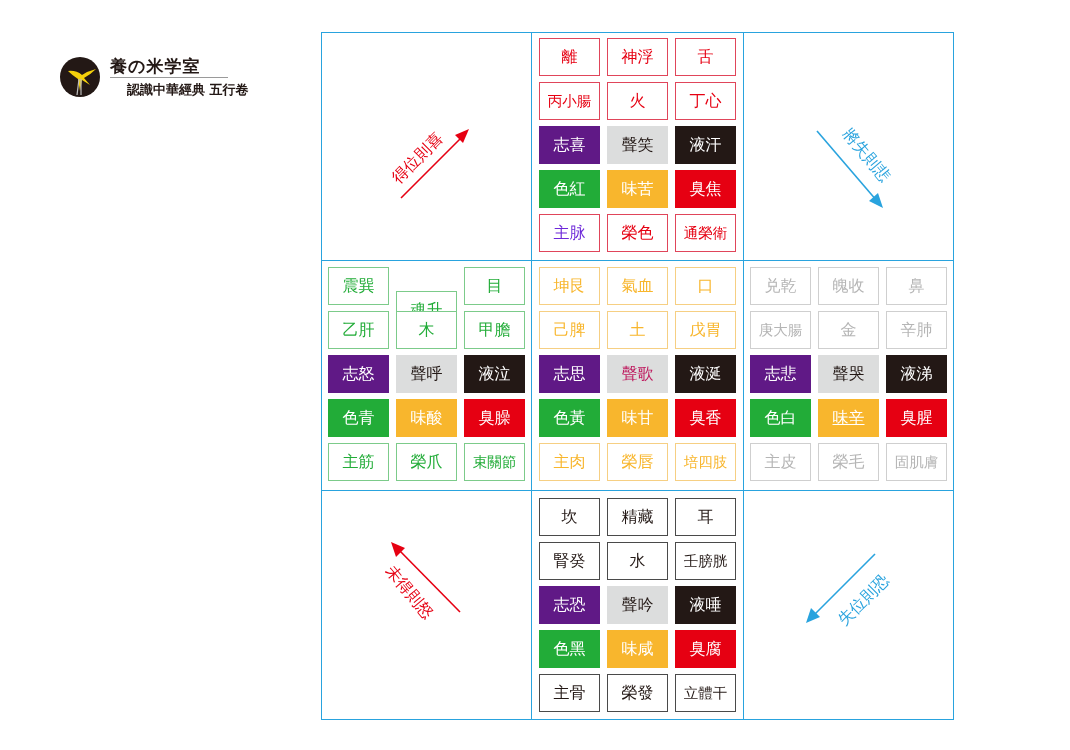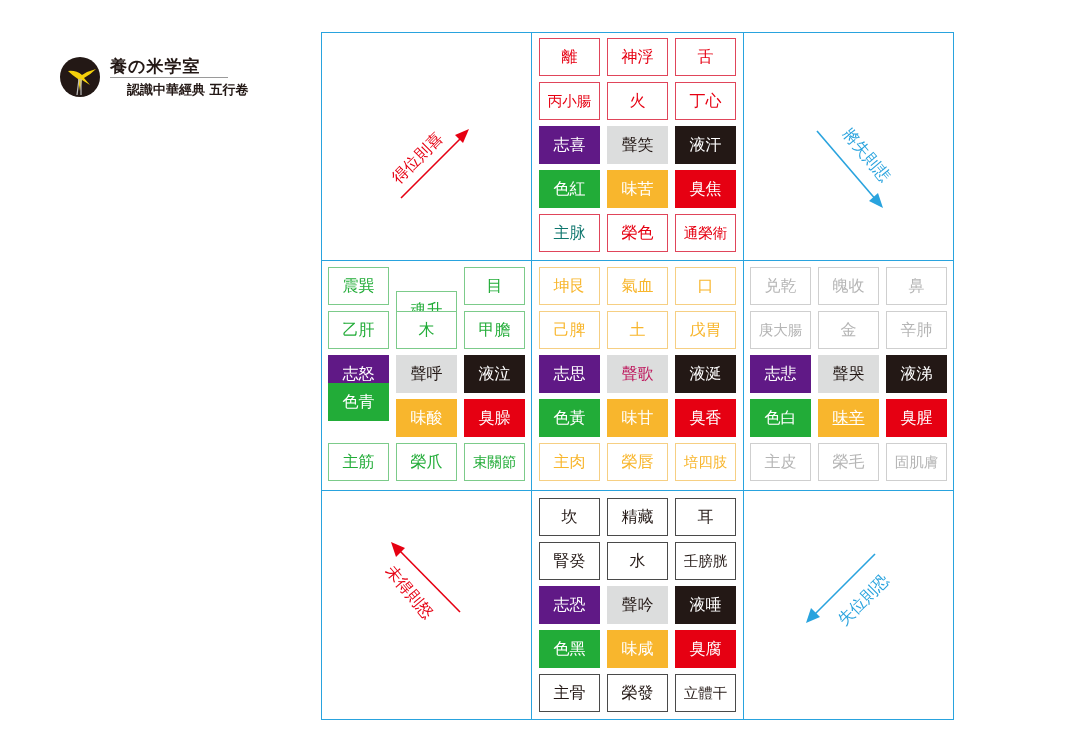--- a/index.html
+++ b/index.html
@@ -83,35 +83,35 @@
         <div class="box" style="left: 136px; top: 0px; background: rgb(255, 255, 255); color: rgb(230, 0, 18); border: 1.5px solid rgb(224, 69, 90);">舌</div>
         <div class="box small" style="left: 0px; top: 44px; background: rgb(255, 255, 255); color: rgb(230, 0, 18); border: 1.5px solid rgb(224, 69, 90);">丙小腸</div>
         <div class="box" style="left: 68px; top: 44px; background: rgb(255, 255, 255); color: rgb(230, 0, 18); border: 1.5px solid rgb(224, 69, 90);">火</div>
         <div class="box" style="left: 136px; top: 44px; background: rgb(255, 255, 255); color: rgb(230, 0, 18); border: 1.5px solid rgb(224, 69, 90);">丁心</div>
         <div class="box" style="left: 0px; top: 88px; background: rgb(96, 25, 134); color: rgb(255, 255, 255); border: 1px solid rgb(96, 25, 134);">志喜</div>
         <div class="box" style="left: 68px; top: 88px; background: rgb(220, 221, 221); color: rgb(35, 24, 21); border: 1px solid rgb(220, 221, 221);">聲笑</div>
         <div class="box" style="left: 136px; top: 88px; background: rgb(35, 24, 21); color: rgb(255, 255, 255); border: 1px solid rgb(35, 24, 21); text-align: right;">液汗</div>
         <div class="box" style="left: 0px; top: 132px; background: rgb(34, 172, 56); color: rgb(255, 255, 255); border: 1px solid rgb(34, 172, 56);">色紅</div>
         <div class="box" style="left: 68px; top: 132px; background: rgb(248, 182, 45); color: rgb(255, 255, 255); border: 1px solid rgb(248, 182, 45);">味苦</div>
         <div class="box" style="left: 136px; top: 132px; background: rgb(230, 0, 18); color: rgb(255, 255, 255); border: 1px solid rgb(230, 0, 18);">臭焦</div>
-        <div class="box" style="left: 0px; top: 176px; background: rgb(255, 255, 255); color: #0f766e; border: 1.5px solid rgb(224, 69, 90);">主脉</div>
+        <div class="box" style="left: 0px; top: 176px; background: rgb(255, 255, 255); color: #6d28d9; border: 1.5px solid rgb(224, 69, 90);">主脉</div>
         <div class="box" style="left: 68px; top: 176px; background: rgb(255, 255, 255); color: rgb(230, 0, 18); border: 1.5px solid rgb(224, 69, 90);">榮色</div>
         <div class="box small" style="left: 136px; top: 176px; background: rgb(255, 255, 255); color: rgb(230, 0, 18); border: 1.5px solid rgb(224, 69, 90);">通榮衛</div>
       </div>
       <div style="position: absolute; left: 7px; top: 235px; width: 197px; height: 214px;">
         <div class="box" style="left: 0px; top: 0px; background: rgb(255, 255, 255); color: rgb(34, 172, 56); border: 1.5px solid rgb(124, 203, 138);">震巽</div>
         <div class="box" style="left: 68px; top: 0px; background: rgb(255, 255, 255); color: rgb(34, 172, 56); border: 1.5px solid rgb(124, 203, 138); margin-top: 24px;">魂升</div>
         <div class="box" style="left: 136px; top: 0px; background: rgb(255, 255, 255); color: rgb(34, 172, 56); border: 1.5px solid rgb(124, 203, 138);">目</div>
         <div class="box" style="left: 0px; top: 44px; background: rgb(255, 255, 255); color: rgb(34, 172, 56); border: 1.5px solid rgb(124, 203, 138);">乙肝</div>
         <div class="box" style="left: 68px; top: 44px; background: rgb(255, 255, 255); color: rgb(34, 172, 56); border: 1.5px solid rgb(124, 203, 138);">木</div>
         <div class="box" style="left: 136px; top: 44px; background: rgb(255, 255, 255); color: rgb(34, 172, 56); border: 1.5px solid rgb(124, 203, 138);">甲膽</div>
         <div class="box" style="left: 0px; top: 88px; background: rgb(96, 25, 134); color: rgb(255, 255, 255); border: 1px solid rgb(96, 25, 134);">志怒</div>
         <div class="box" style="left: 68px; top: 88px; background: rgb(220, 221, 221); color: rgb(35, 24, 21); border: 1px solid rgb(220, 221, 221);">聲呼</div>
         <div class="box" style="left: 136px; top: 88px; background: rgb(35, 24, 21); color: rgb(255, 255, 255); border: 1px solid rgb(35, 24, 21);">液泣</div>
-        <div class="box" style="left: 0px; top: 116px; background: rgb(34, 172, 56); color: rgb(255, 255, 255); border: 1px solid rgb(34, 172, 56);">色青</div>
+        <div class="box" style="left: 0px; top: 132px; background: rgb(34, 172, 56); color: rgb(255, 255, 255); border: 1px solid rgb(34, 172, 56);">色青</div>
         <div class="box" style="left: 68px; top: 132px; background: rgb(248, 182, 45); color: rgb(255, 255, 255); border: 1px solid rgb(248, 182, 45);">味酸</div>
         <div class="box" style="left: 136px; top: 132px; background: rgb(230, 0, 18); color: rgb(255, 255, 255); border: 1px solid rgb(230, 0, 18);">臭臊</div>
         <div class="box" style="left: 0px; top: 176px; background: rgb(255, 255, 255); color: rgb(34, 172, 56); border: 1.5px solid rgb(124, 203, 138);">主筋</div>
         <div class="box" style="left: 68px; top: 176px; background: rgb(255, 255, 255); color: rgb(34, 172, 56); border: 1.5px solid rgb(124, 203, 138);">榮爪</div>
         <div class="box small" style="left: 136px; top: 176px; background: rgb(255, 255, 255); color: rgb(34, 172, 56); border: 1.5px solid rgb(124, 203, 138);">束關節</div>
       </div>
       <div style="position: absolute; left: 218px; top: 235px; width: 197px; height: 214px;">
         <div class="box" style="left: 0px; top: 0px; background: rgb(255, 255, 255); color: rgb(248, 182, 45); border: 1.5px solid rgb(246, 207, 131);">坤艮</div>
         <div class="box" style="left: 68px; top: 0px; background: rgb(255, 255, 255); color: rgb(248, 182, 45); border: 1.5px solid rgb(246, 207, 131);">氣血</div>
         <div class="box" style="left: 136px; top: 0px; background: rgb(255, 255, 255); color: rgb(248, 182, 45); border: 1.5px solid rgb(246, 207, 131);">口</div>

